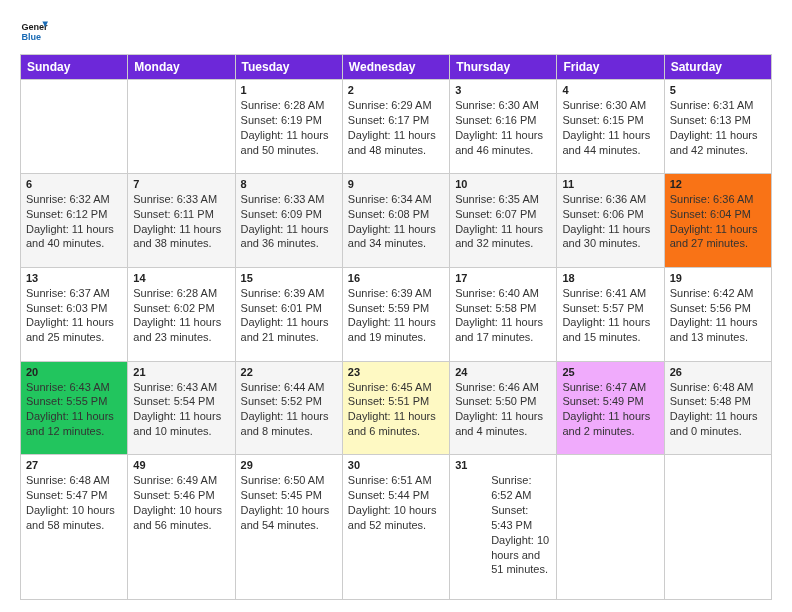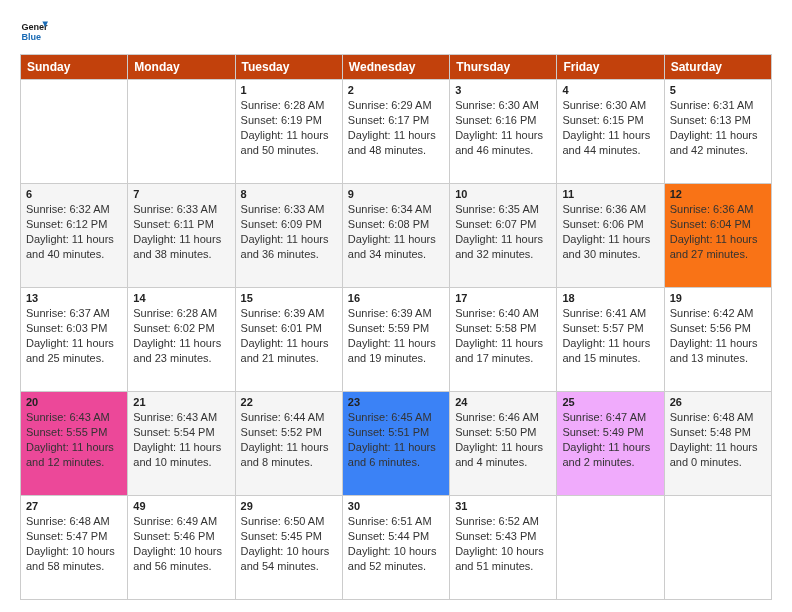--- a/index.html
+++ b/index.html
@@ -45,21 +45,21 @@
       color: #444;
     }
     .calendar {
       flex: 1;
       border: 1px solid #ccc;
       border-collapse: collapse;
       width: 100%;
       table-layout: fixed;
     }
     .calendar th {
-      background: #c2410c;
+      background: #6d28d9;
       color: #fff;
       text-align: left;
       padding: 5px 6px;
       font-size: 12px;
       border: 1px solid #ccc;
     }
     .calendar td {
       border: 1px solid #ccc;
       vertical-align: top;
       padding: 4px 5px;
@@ -237,39 +237,39 @@
 Daylight: 11 hours and 15 minutes.</div>
           </td>
           <td>
             <span class="day-num">19</span>
             <div class="cell-content" style="white-space: pre-line;">Sunrise: 6:42 AM
 Sunset: 5:56 PM
 Daylight: 11 hours and 13 minutes.</div>
           </td>
         </tr>
         <tr>
-          <td style="background: #ec4899;">
+          <td style="background: #22c55e;">
             <span class="day-num">20</span>
             <div class="cell-content" style="white-space: pre-line;">Sunrise: 6:43 AM
 Sunset: 5:55 PM
 Daylight: 11 hours and 12 minutes.</div>
           </td>
           <td style="background: rgb(245, 245, 245);">
             <span class="day-num">21</span>
             <div class="cell-content" style="white-space: pre-line;">Sunrise: 6:43 AM
 Sunset: 5:54 PM
 Daylight: 11 hours and 10 minutes.</div>
           </td>
           <td style="background: rgb(245, 245, 245); margin-left: 40px;">
             <span class="day-num">22</span>
             <div class="cell-content" style="white-space: pre-line;">Sunrise: 6:44 AM
 Sunset: 5:52 PM
 Daylight: 11 hours and 8 minutes.</div>
           </td>
-          <td style="background: #3b82f6;">
+          <td style="background: #fef9c3;">
             <span class="day-num">23</span>
             <div class="cell-content" style="white-space: pre-line;">Sunrise: 6:45 AM
 Sunset: 5:51 PM
 Daylight: 11 hours and 6 minutes.</div>
           </td>
           <td style="background: rgb(245, 245, 245);">
             <span class="day-num">24</span>
             <div class="cell-content" style="white-space: pre-line;">Sunrise: 6:46 AM
 Sunset: 5:50 PM
 Daylight: 11 hours and 4 minutes.</div>
@@ -307,21 +307,21 @@
 Daylight: 10 hours and 54 minutes.</div>
           </td>
           <td>
             <span class="day-num">30</span>
             <div class="cell-content" style="white-space: pre-line;">Sunrise: 6:51 AM
 Sunset: 5:44 PM
 Daylight: 10 hours and 52 minutes.</div>
           </td>
           <td>
             <span class="day-num">31</span>
-            <div class="cell-content" style="white-space: pre-line;">Sunrise: 6:52 AM
+            <div class="cell-content" style="white-space: pre-line; margin-left: 36px;">Sunrise: 6:52 AM
 Sunset: 5:43 PM
 Daylight: 10 hours and 51 minutes.</div>
           </td>
           <td class="empty-cell"></td>
           <td class="empty-cell"></td>
         </tr>
       </tbody>
   </table>
 </div>
 

